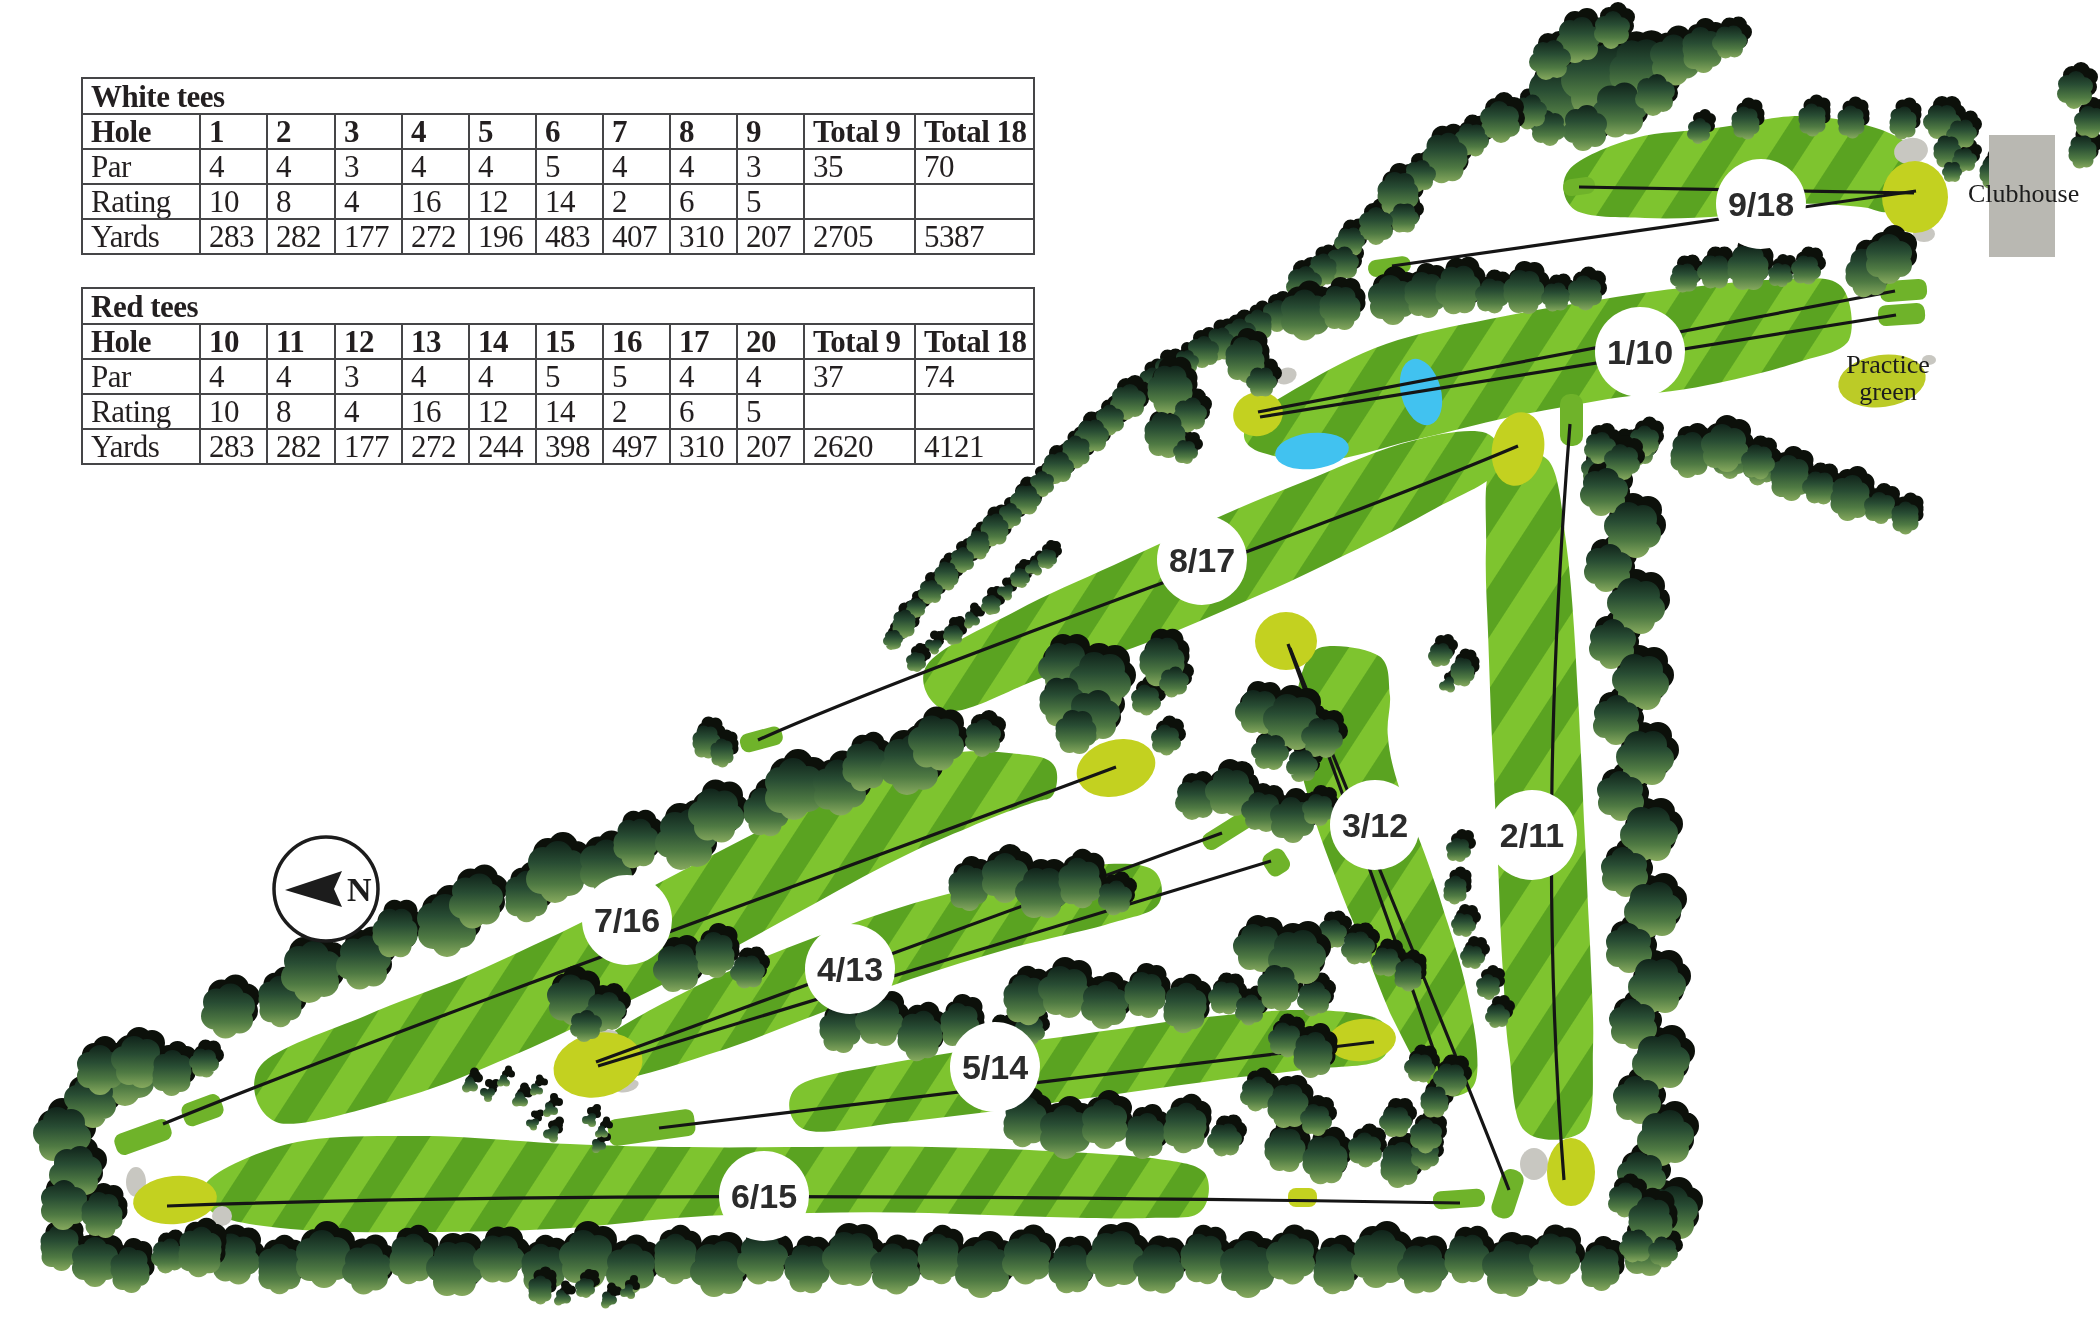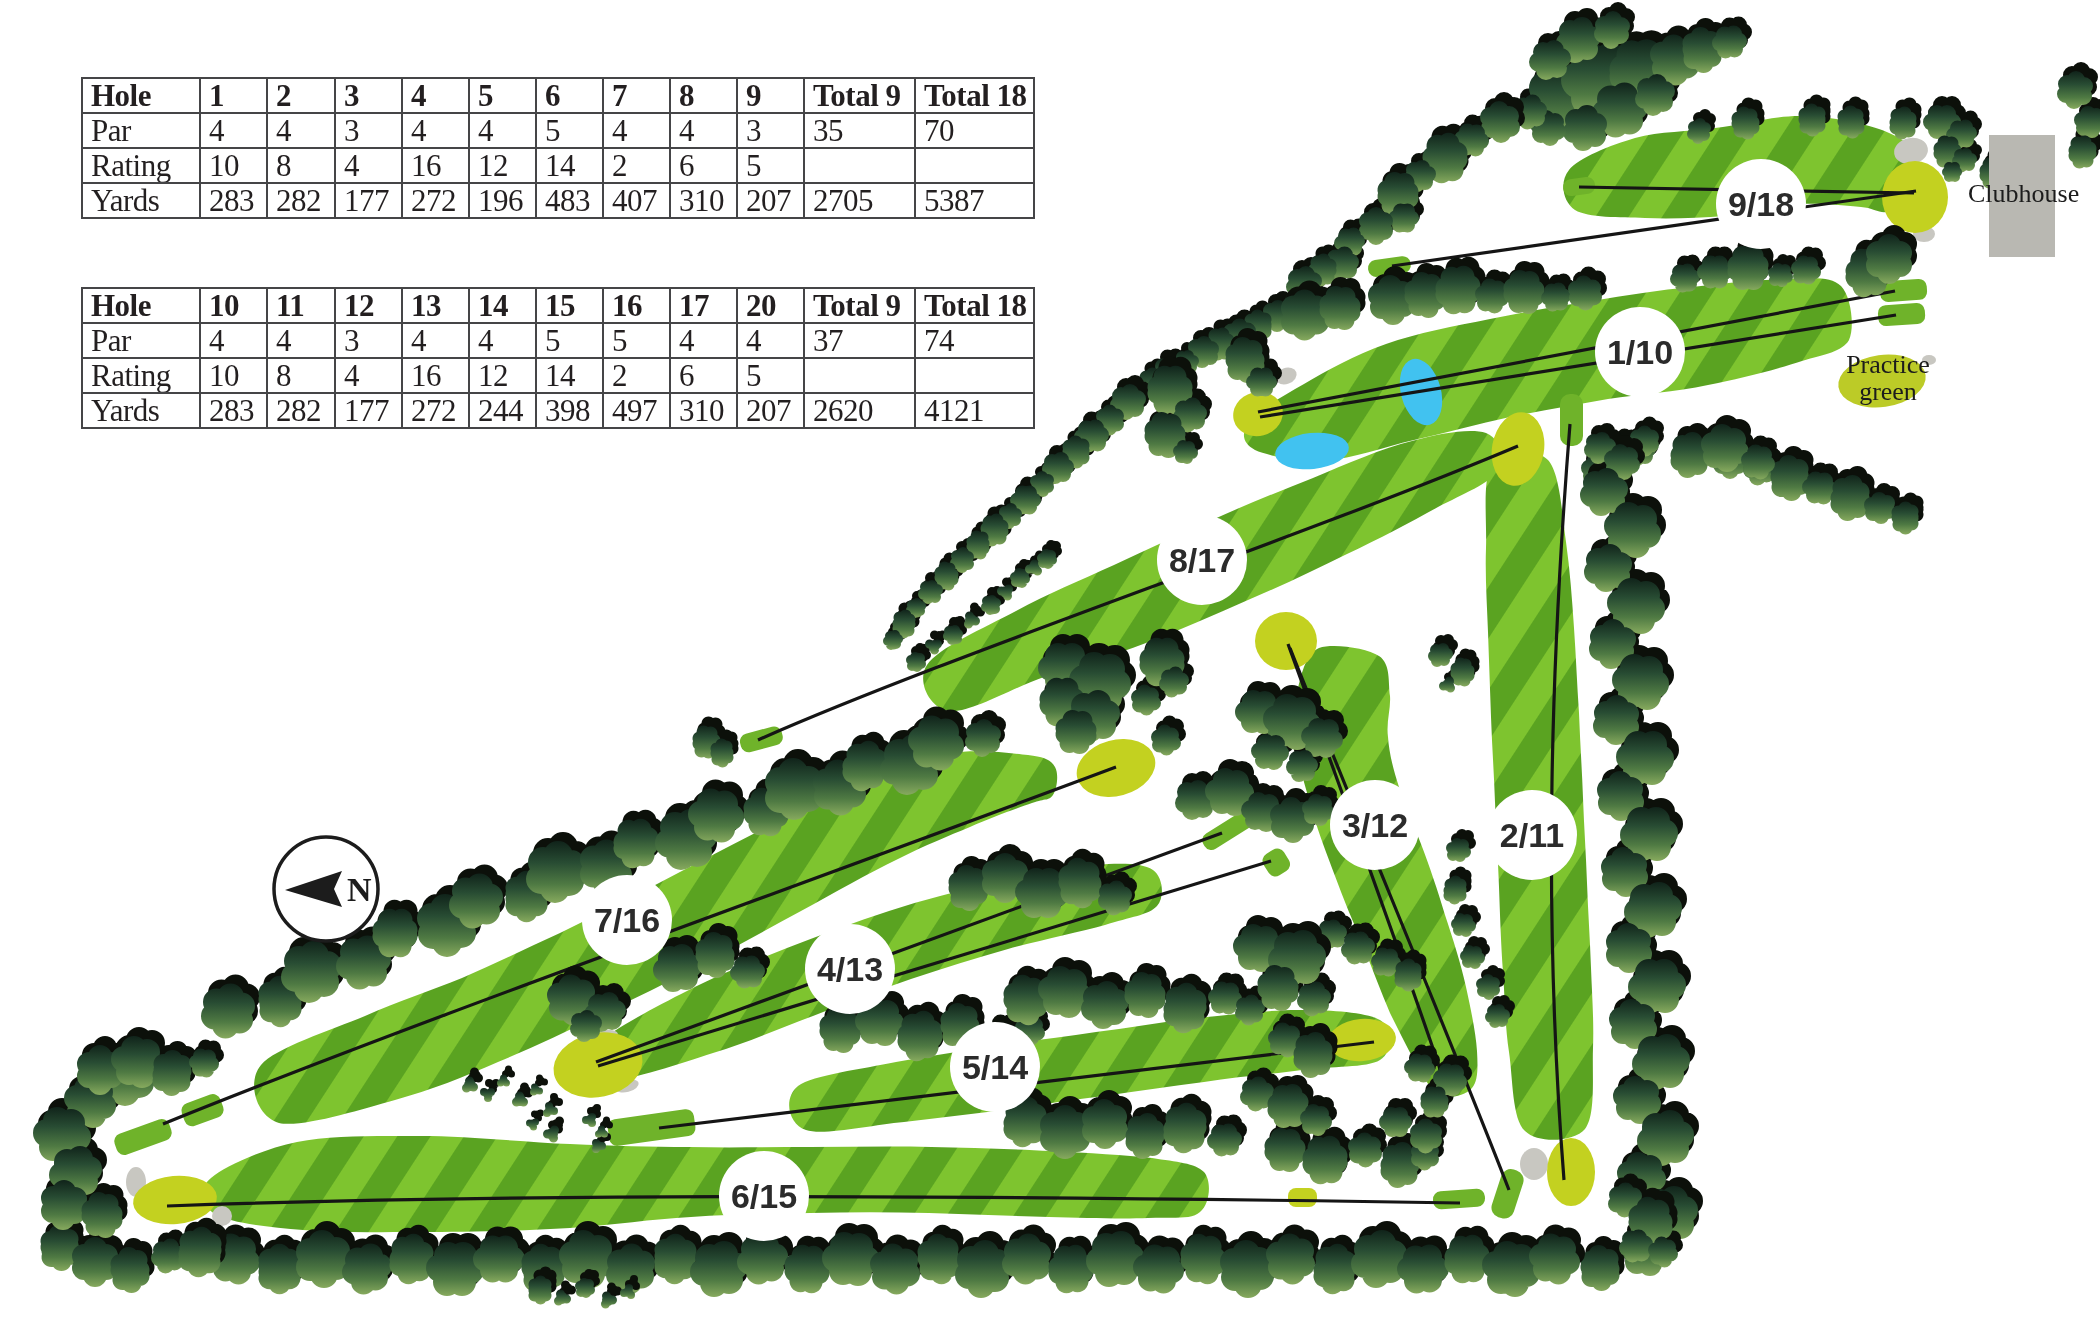--- a/index.html
+++ b/index.html
@@ -671,20 +671,23 @@
       <col style="width:67px">
       <col style="width:67px">
       <col style="width:67px">
       <col style="width:67px">
       <col style="width:67px">
       <col style="width:111px">
       <col style="width:119px">
     </colgroup>
     <tbody>
       <tr>
+        <td class="b title" colspan="12">White tees</td>
+      </tr>
+      <tr>
         <td class="b">Hole</td>
         <td class="b">1</td>
         <td class="b">2</td>
         <td class="b">3</td>
         <td class="b">4</td>
         <td class="b">5</td>
         <td class="b">6</td>
         <td class="b">7</td>
         <td class="b">8</td>
         <td class="b">9</td>
@@ -746,20 +749,23 @@
       <col style="width:67px">
       <col style="width:67px">
       <col style="width:67px">
       <col style="width:67px">
       <col style="width:67px">
       <col style="width:111px">
       <col style="width:119px">
     </colgroup>
     <tbody>
       <tr>
+        <td class="b title" colspan="12">Red tees</td>
+      </tr>
+      <tr>
         <td class="b">Hole</td>
         <td class="b">10</td>
         <td class="b">11</td>
         <td class="b">12</td>
         <td class="b">13</td>
         <td class="b">14</td>
         <td class="b">15</td>
         <td class="b">16</td>
         <td class="b">17</td>
         <td class="b">20</td>

